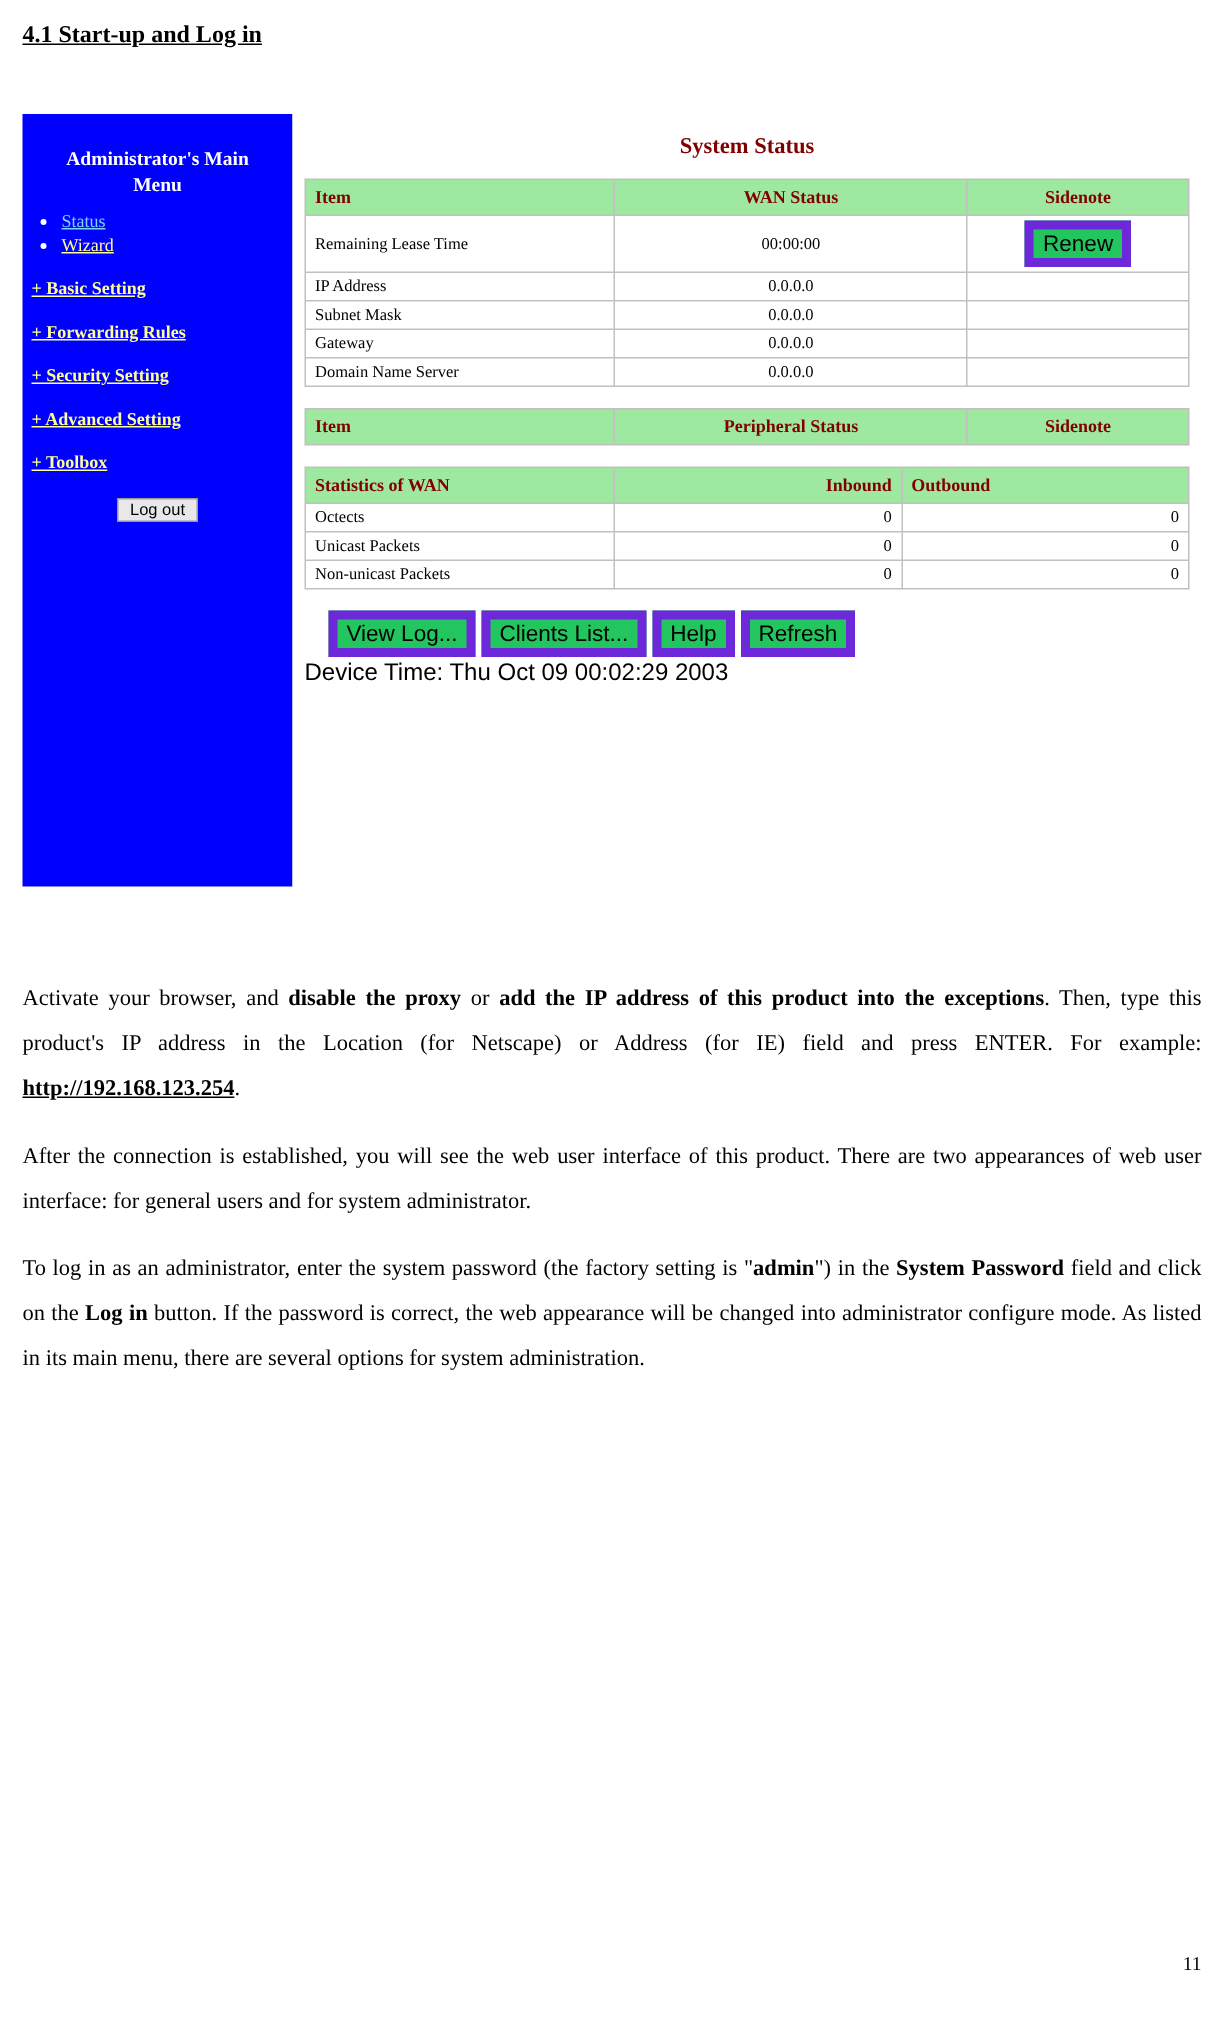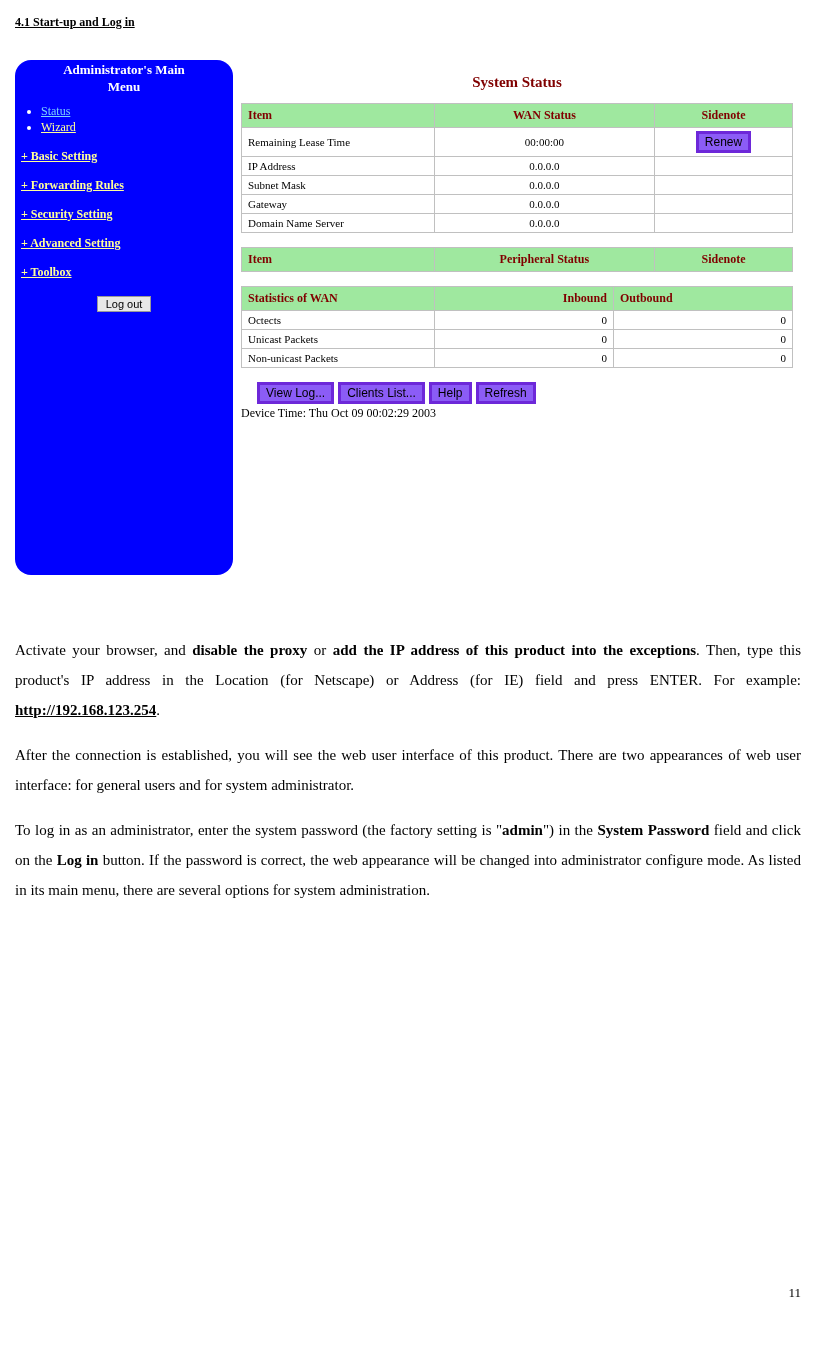--- a/index.html
+++ b/index.html
@@ -4,40 +4,39 @@
   <style>
     body {
       font-family: "Times New Roman", serif;
       margin: 0;
       padding: 15px 15px 20px 15px;
       width: 786px;
       background: white;
       color: black;
     }
     .section-heading {
-      font-size: 12px;
+      font-size: 16px;
       font-weight: bold;
       text-decoration: underline;
-      margin-bottom: 30px;
+      margin-bottom: 43px;
     }
     .screenshot {
       display: flex;
       border: none;
       margin-bottom: 60px;
     }
     .sidebar {
-      width: 218px;
+      width: 180px;
       background: #0000ff;
       color: white;
       font-family: "Times New Roman", serif;
       font-size: 12px;
-      padding: 2px 6px;
+      padding: 22px 6px;
       box-sizing: border-box;
       height: 515px;
-      border-radius: 16px;
     }
     .sidebar-title {
       text-align: center;
       font-weight: bold;
       color: white;
       font-size: 13px;
       line-height: 1.3;
       margin-bottom: 8px;
     }
     .sidebar-bullets {
@@ -103,32 +102,32 @@
       font-family: "Times New Roman", serif;
     }
     .col-item { width: 35%; text-align: left; }
     .col-status { width: 40%; text-align: center; }
     .col-side { width: 25%; text-align: center; }
     .stats-table .col-stat { width: 35%; text-align: left; }
     .stats-table .col-in { width: 32.5%; text-align: right; }
     .stats-table .col-out { width: 32.5%; text-align: right; }
     .renew-btn, .bottom-btn {
       font-family: Arial, sans-serif;
-      font-size: 12px;
-      background: #8b5cf6;
-      border: 3px solid #6d28d9;
+      font-size: 15px;
+      background: #22c55e;
+      border: 6px solid #6d28d9;
       padding: 1px 6px;
     }
     .bottom-buttons {
       margin: 2px 16px;
       font-family: "Times New Roman", serif;
     }
     .device-time {
-      font-size: 12px;
-      font-family: Liberation Serif, serif;
+      font-size: 16px;
+      font-family: Liberation Sans, sans-serif;
       margin-top: 2px;
     }
     .body-text {
       font-family: "Times New Roman", serif;
       font-size: 15px;
       line-height: 2.0;
       text-align: justify;
       margin-bottom: 0px;
     }
     .page-number {

